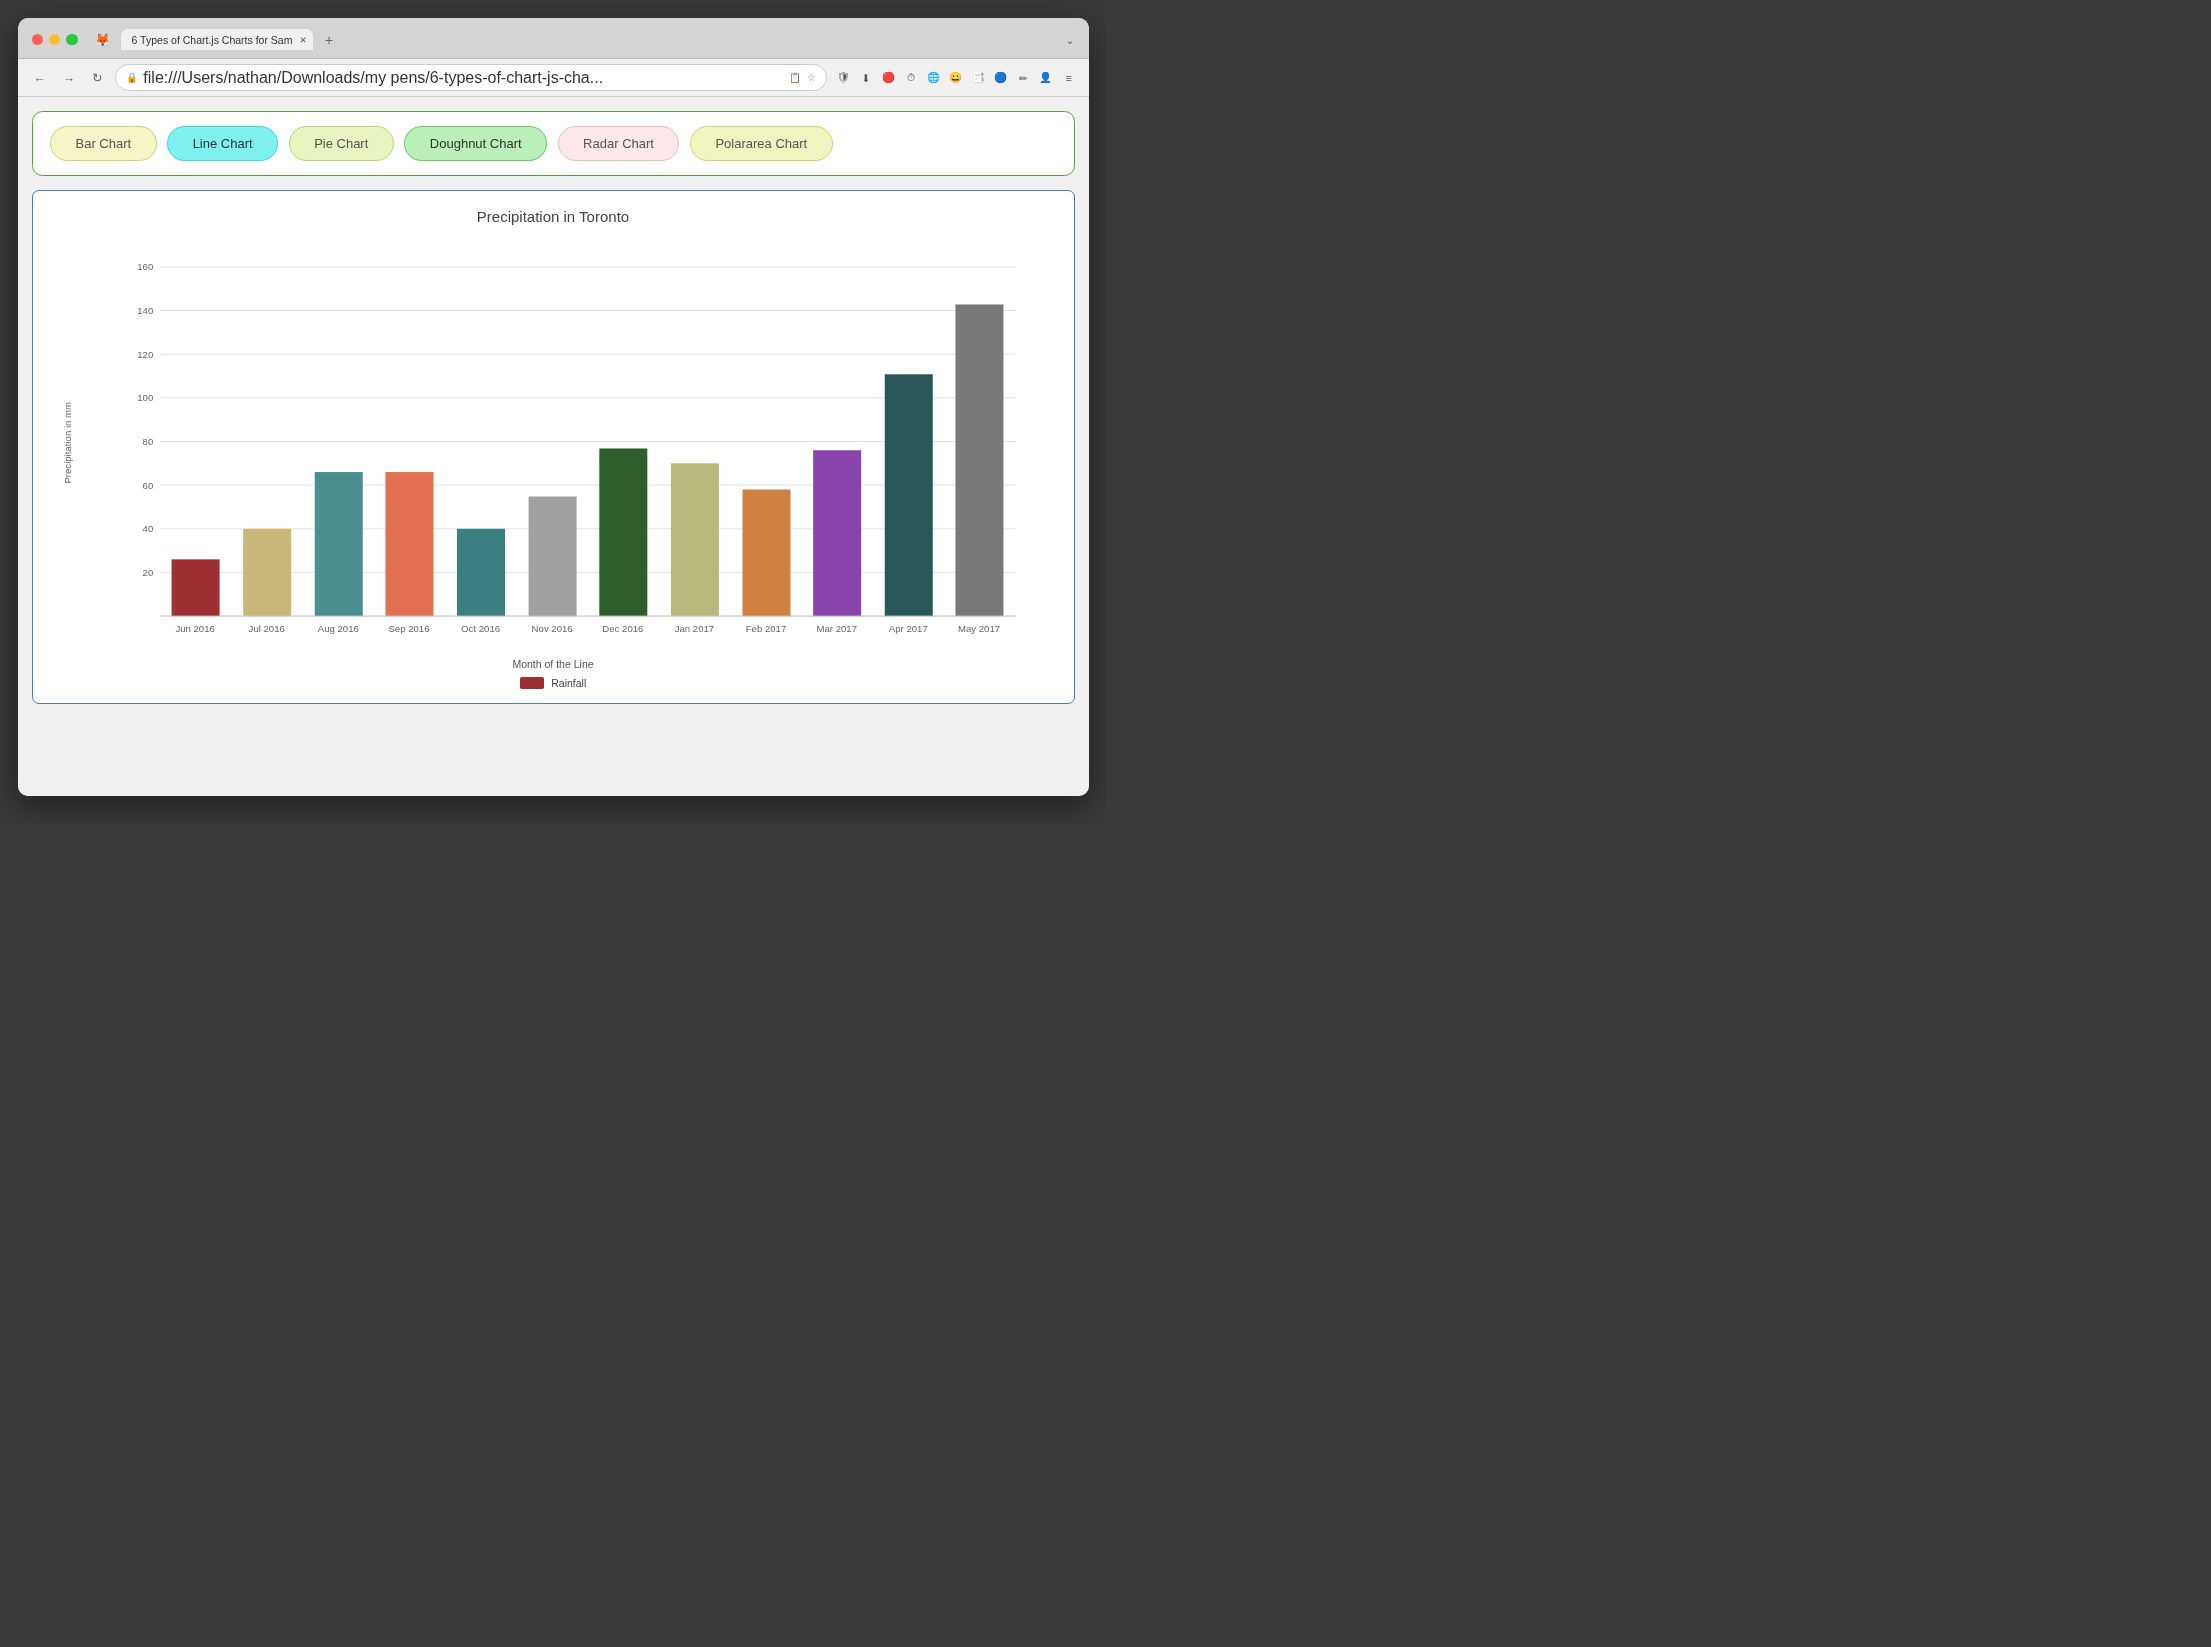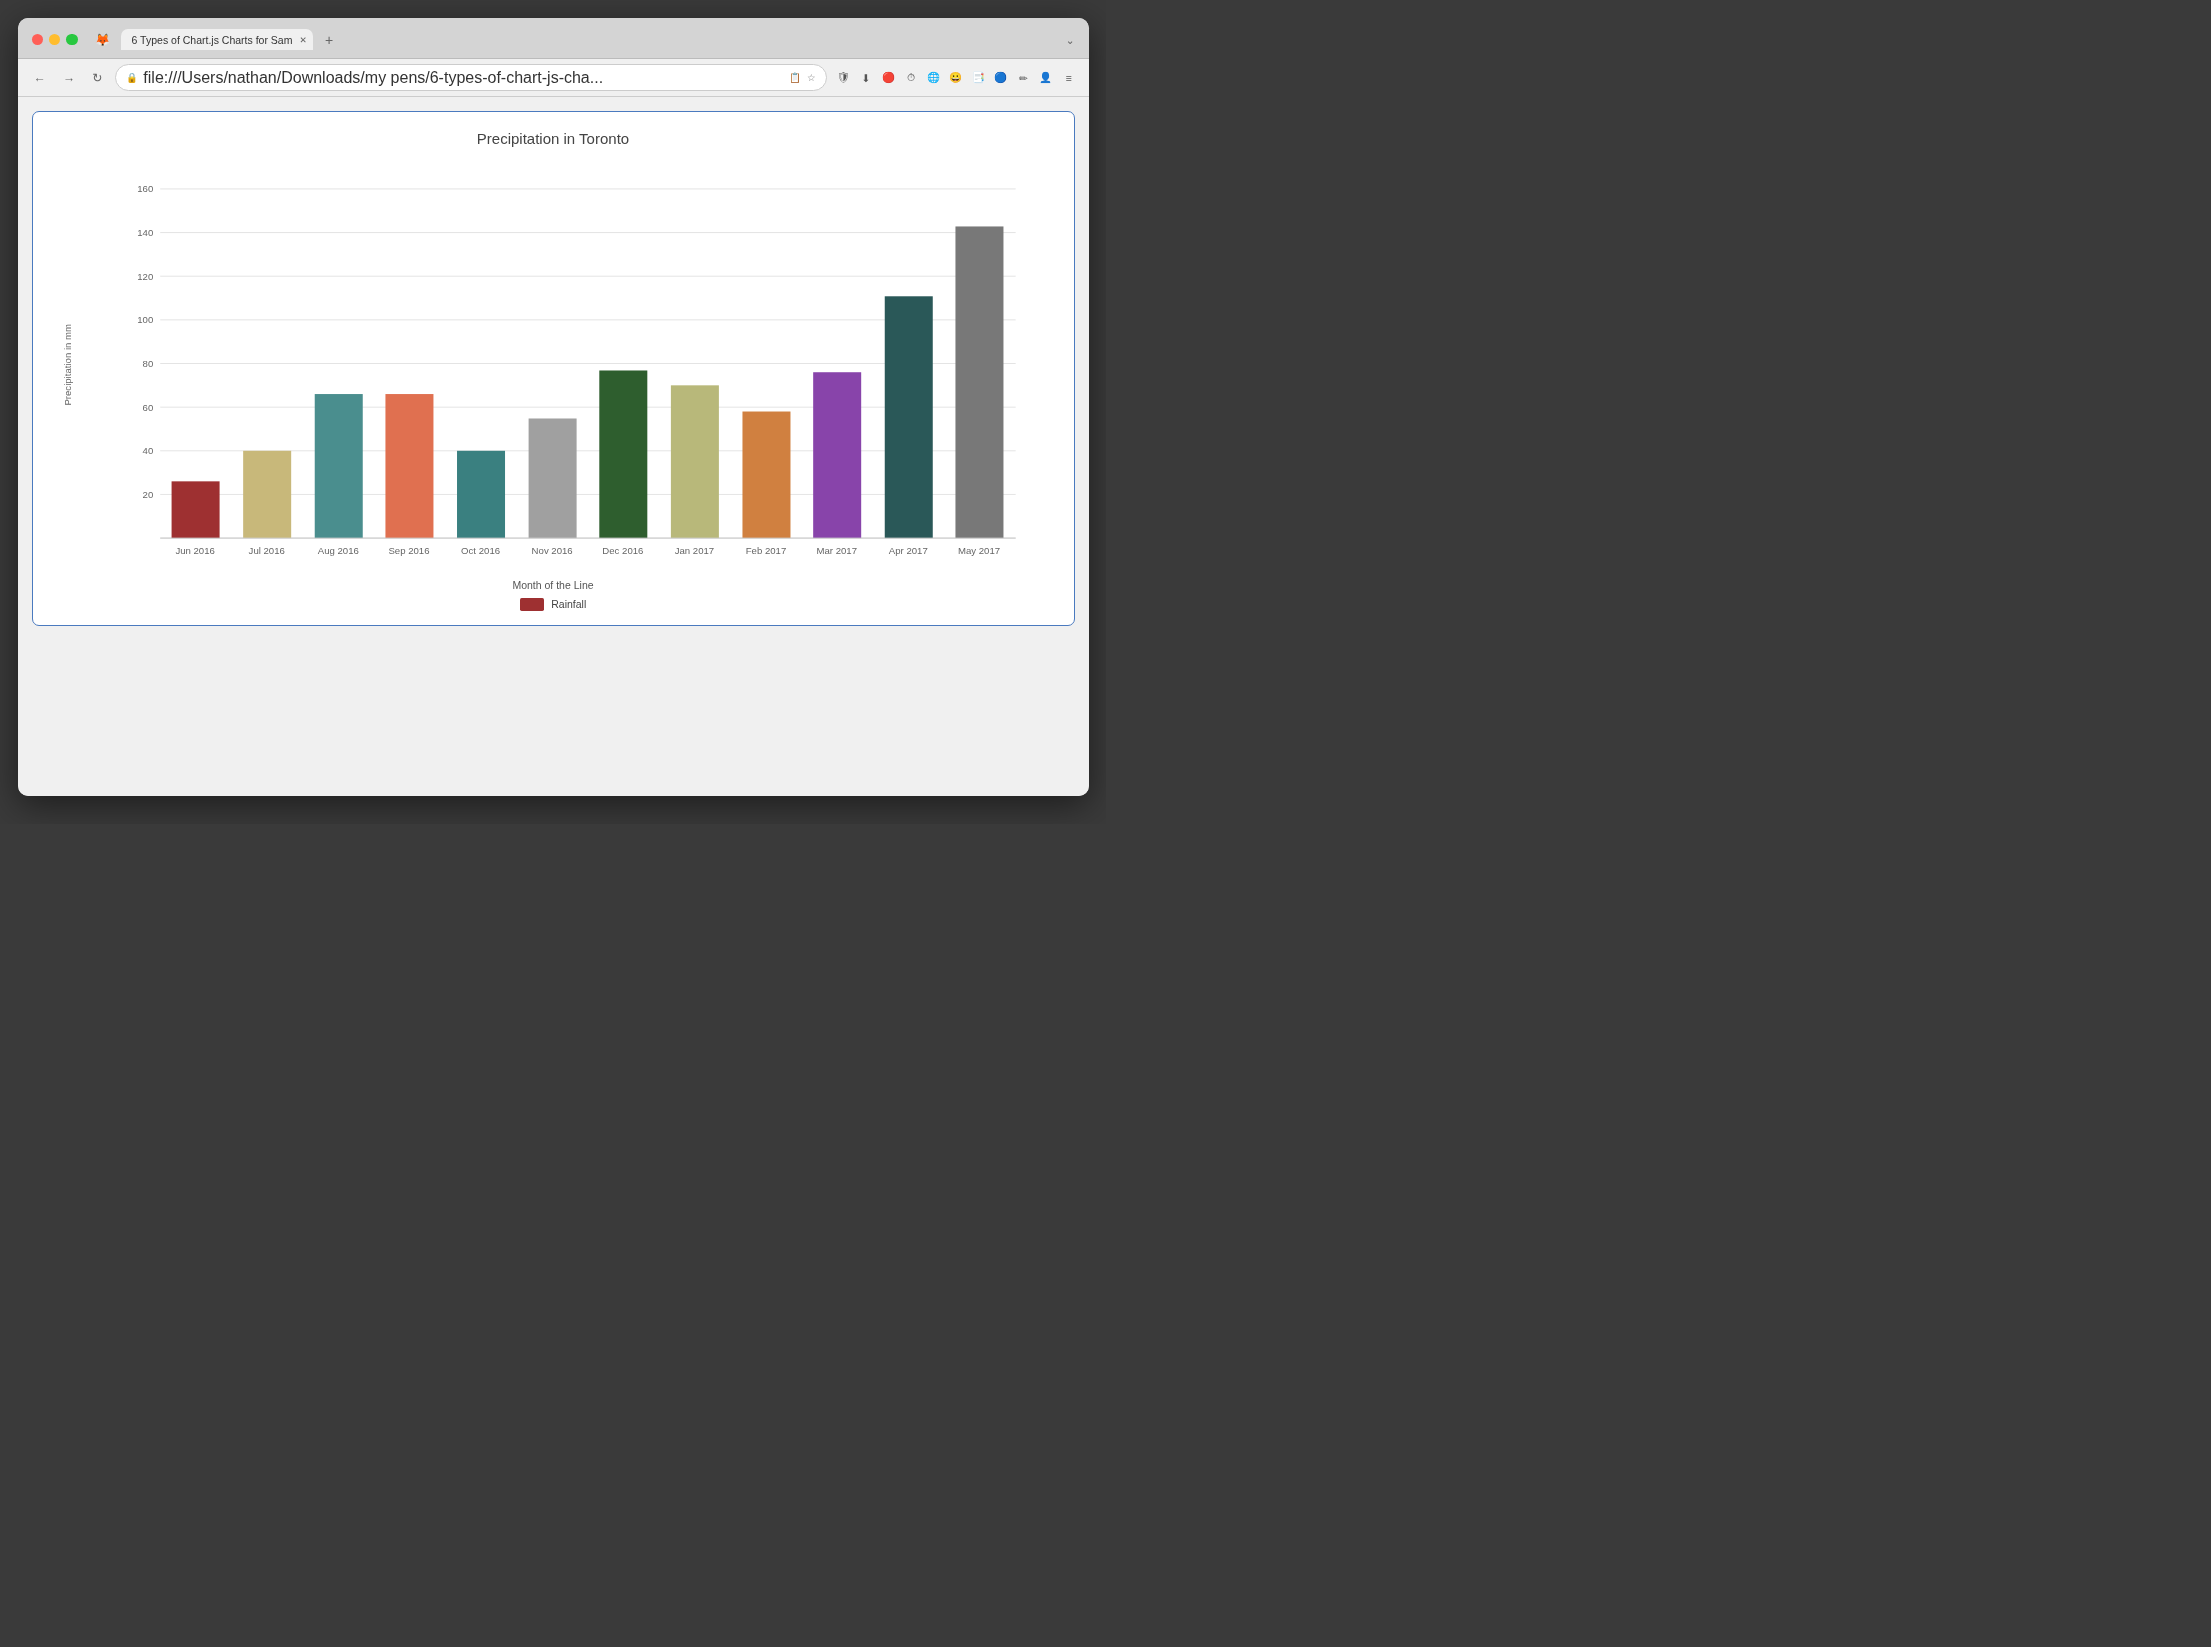--- a/index.html
+++ b/index.html
@@ -264,20 +264,28 @@
       <div class="toolbar-icon">📑</div>
       <div class="toolbar-icon">🔵</div>
       <div class="toolbar-icon">✏</div>
       <div class="toolbar-icon">👤</div>
       <div class="toolbar-icon">≡</div>
     </div>
   </div>
 
   <div class="page-content">
 
+    <div class="nav-buttons-container">
+      <button class="chart-nav-btn btn-bar">Bar Chart</button>
+      <button class="chart-nav-btn btn-line">Line Chart</button>
+      <button class="chart-nav-btn btn-pie">Pie Chart</button>
+      <button class="chart-nav-btn btn-doughnut">Doughnut Chart</button>
+      <button class="chart-nav-btn btn-radar">Radar Chart</button>
+      <button class="chart-nav-btn btn-polararea">Polararea Chart</button>
+    </div>
 
     <div class="chart-container">
       <div class="chart-title">Precipitation in Toronto</div>
 
       <div style="display:flex; width:100%;">
 
         <div style="width:35px; display:flex; align-items:center; justify-content:center; flex-shrink:0;">
           <span style="writing-mode: vertical-lr; transform: rotate(180deg); font-size:9.6px; color:#666; white-space:nowrap;">Precipitation in mm</span>
         </div>
 

